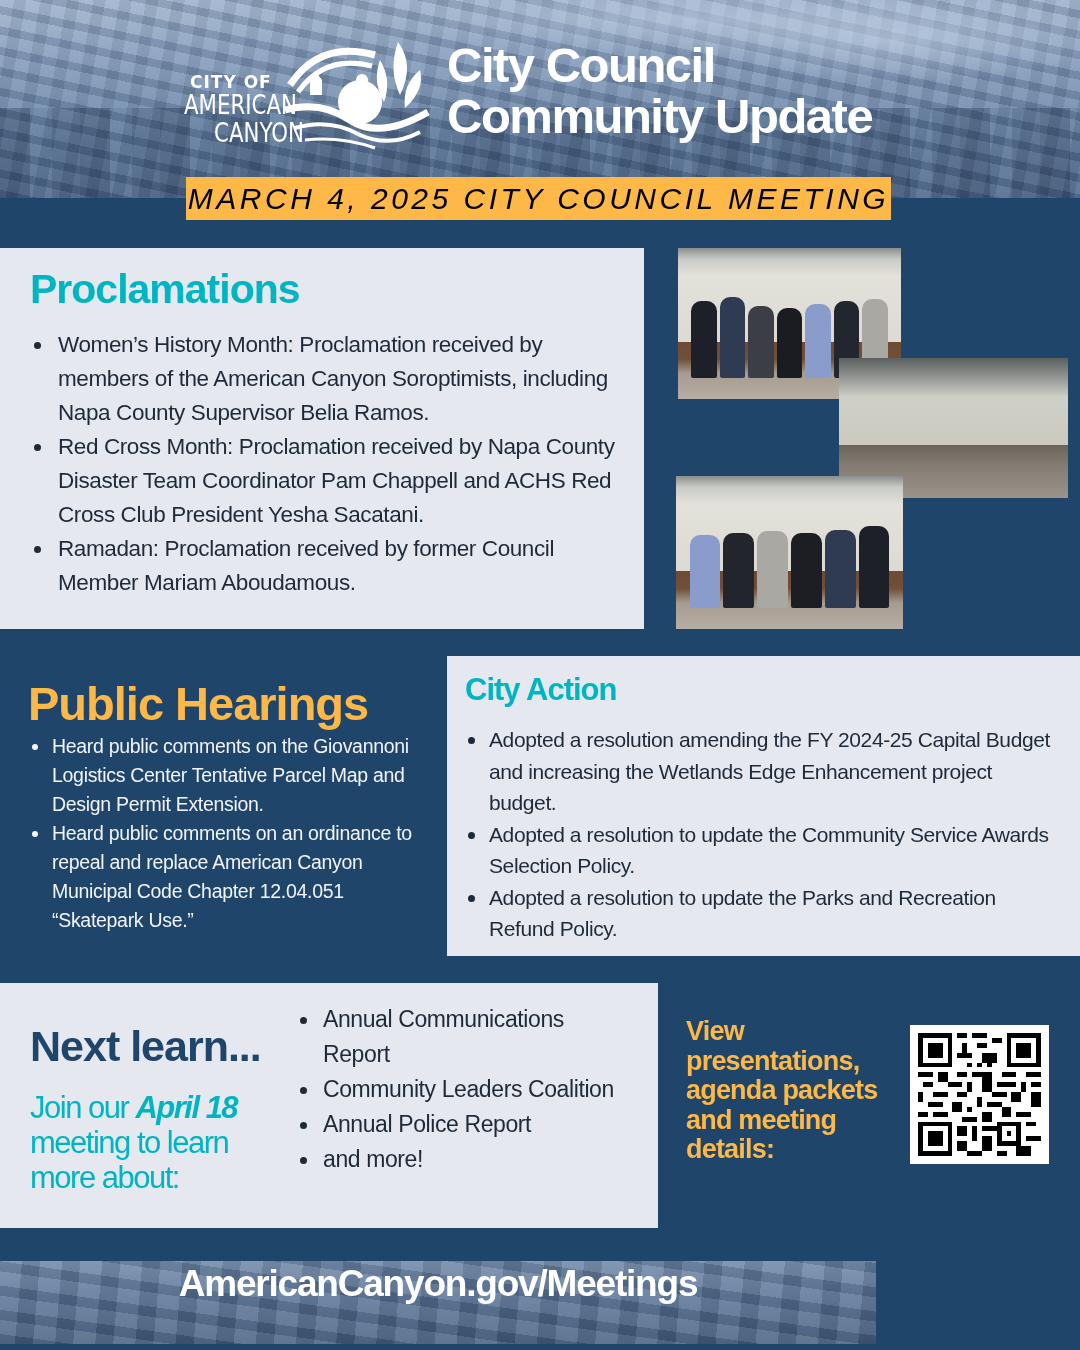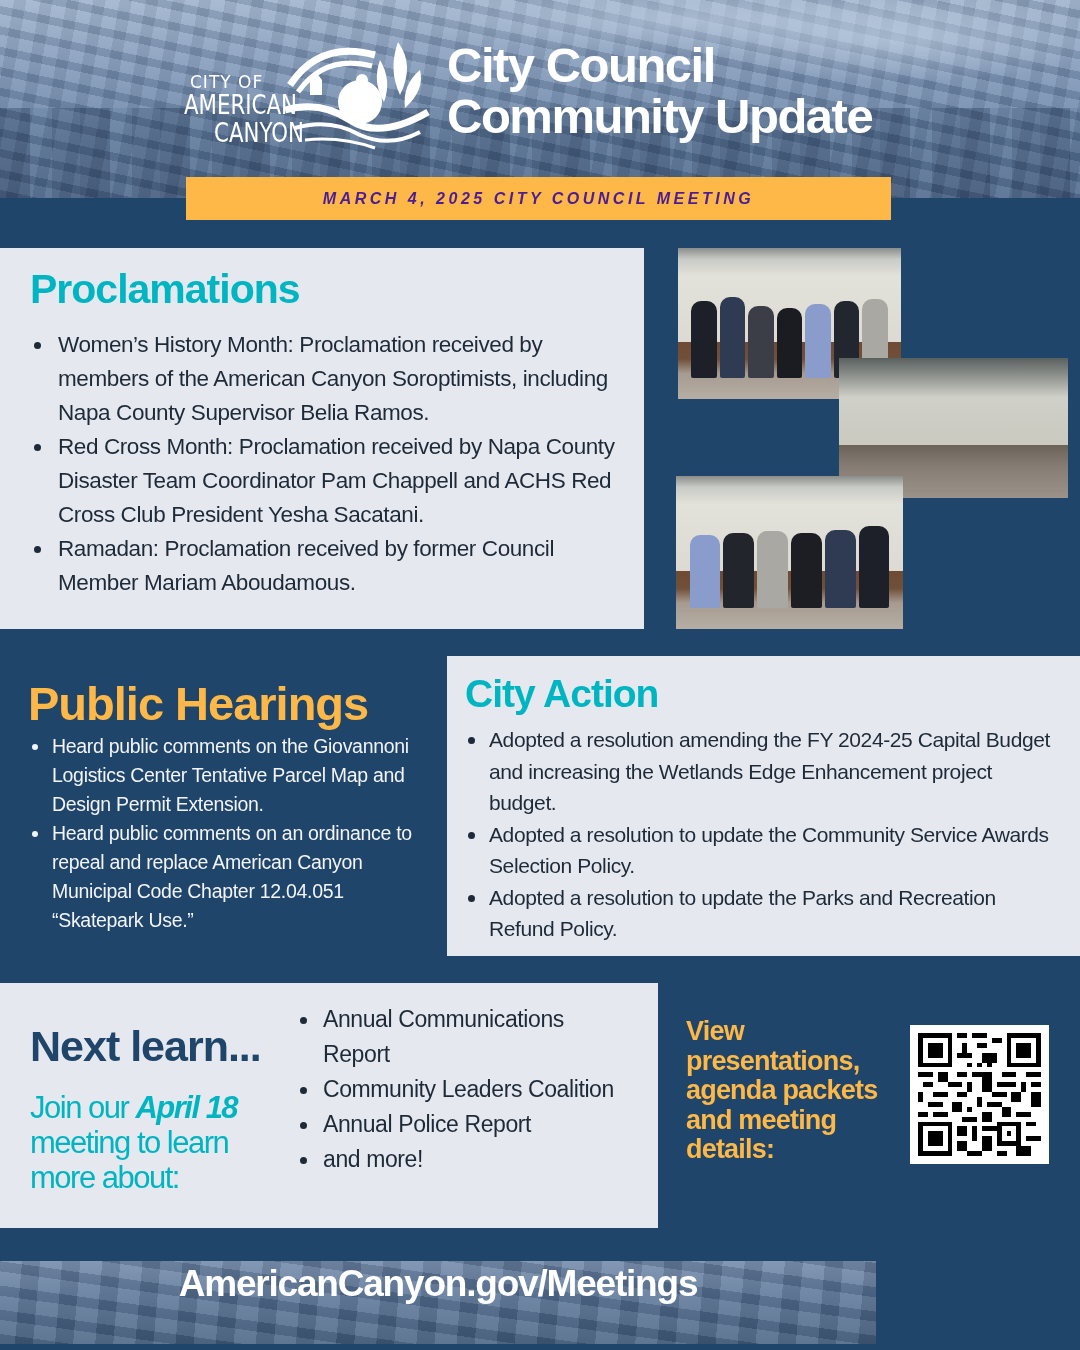--- a/index.html
+++ b/index.html
@@ -13,30 +13,30 @@
       radial-gradient(ellipse 420px 50px at 700px 20px, rgba(190,205,225,.6), transparent 70%),
       repeating-linear-gradient(100deg, rgba(255,255,255,.05) 0 14px, rgba(0,0,0,.06) 14px 26px),
       repeating-linear-gradient(12deg, rgba(40,60,90,.18) 0 8px, rgba(200,215,235,.12) 8px 20px),
       linear-gradient(180deg, #9fb3cc 0%, #7e96b6 35%, #637e9f 70%, #546e90 100%);
   }
   .hero::after { content:""; position:absolute; left:0; right:0; bottom:0; height:90px;
     background: repeating-linear-gradient(90deg, rgba(70,95,125,.35) 0 30px, rgba(170,190,210,.25) 30px 52px, rgba(90,115,145,.3) 52px 80px);
     mix-blend-mode: multiply; }
 
   .logo { position: absolute; left: 184px; top: 40px; width: 250px; height: 115px; z-index: 2; }
-  .logo-city-of { position: absolute; left: 6px; top: 32px; color: #fff; font-size: 17px; letter-spacing: 1px; font-family: "DejaVu Sans", sans-serif; font-weight: 400; }
+  .logo-city-of { position: absolute; left: 6px; top: 32px; color: #fff; font-size: 17px; letter-spacing: 1px; font-family: "DejaVu Sans", sans-serif; font-weight: 700; }
   .logo-american { position: absolute; left: 0; top: 50px; color: #fff; font-size: 26px; letter-spacing: 0; transform: scaleX(.82); transform-origin: left; font-family: "DejaVu Sans", sans-serif; }
   .logo-canyon { position: absolute; left: 30px; top: 78px; color: #fff; font-size: 26px; transform: scaleX(.82); transform-origin: left; font-family: "DejaVu Sans", sans-serif; }
   .logo-mark { position: absolute; left: 96px; top: 0; width: 150px; height: 115px; }
 
   .title { position: absolute; left: 447px; top: 40px; color: #fff; font-weight: bold; font-size: 49px; line-height: 51px; letter-spacing: -1.5px; z-index: 2; }
 
   .date-banner { position: absolute; left: 186px; top: 177px; width: 705px; height: 43px; background: #fdb847; z-index: 3;
     display: flex; align-items: center; justify-content: center; }
-  .date-banner span { color: #4c1d95; font-weight: bold; font-style: italic; font-size: 16px; letter-spacing: 3.5px; }
+  .date-banner span { color: #000000; font-weight: normal; font-style: italic; font-size: 30px; letter-spacing: 3.5px; }
 
   
   .panel { position: absolute; background: #e5e8ee; }
   .proc { left: 0; top: 248px; width: 644px; height: 381px; }
   .h2 { font-weight: bold; letter-spacing: -1px; }
   .list { list-style: none; position: absolute; }
   .list li { position: relative; }
   .list li::before { content: ""; position: absolute; width: 7px; height: 7px; border-radius: 50%; }
 
   .proc-list { left: 58px; top: 328px; width: 580px; font-size: 22.5px; line-height: 34px; color: #1e2a38; letter-spacing: -.4px; }
@@ -172,21 +172,21 @@
   </div>
 </div>
 
 <h2 class="h2 ph-h2">Public Hearings</h2>
 <ul class="list ph-list">
   <li>Heard public comments on the Giovannoni Logistics Center Tentative Parcel Map and Design Permit Extension.</li>
   <li>Heard public comments on an ordinance to repeal and replace American Canyon Municipal Code Chapter 12.04.051 “Skatepark Use.”</li>
 </ul>
 
 <div class="panel ca"></div>
-<h2 class="h2" style="position:absolute;left:465px;top:672px;color:#00b5c2;font-size:39px;">City Action</h2>
+<h2 class="h2" style="position:absolute;left:465px;top:672px;color:#00b5c2;font-size:31px;">City Action</h2>
 <ul class="list ca-list">
   <li>Adopted a resolution amending the FY 2024-25 Capital Budget and increasing the Wetlands Edge Enhancement project budget.</li>
   <li>Adopted a resolution to update the Community Service Awards Selection Policy.</li>
   <li>Adopted a resolution to update the Parks and Recreation Refund Policy.</li>
 </ul>
 
 <div class="panel nt"></div>
 <h2 class="h2 nt-h2">Next learn...</h2>
 <div class="nt-sub"><span>Join our </span><b>April 18</b><span> meeting to learn more about:</span></div>
 <ul class="list nt-list">

